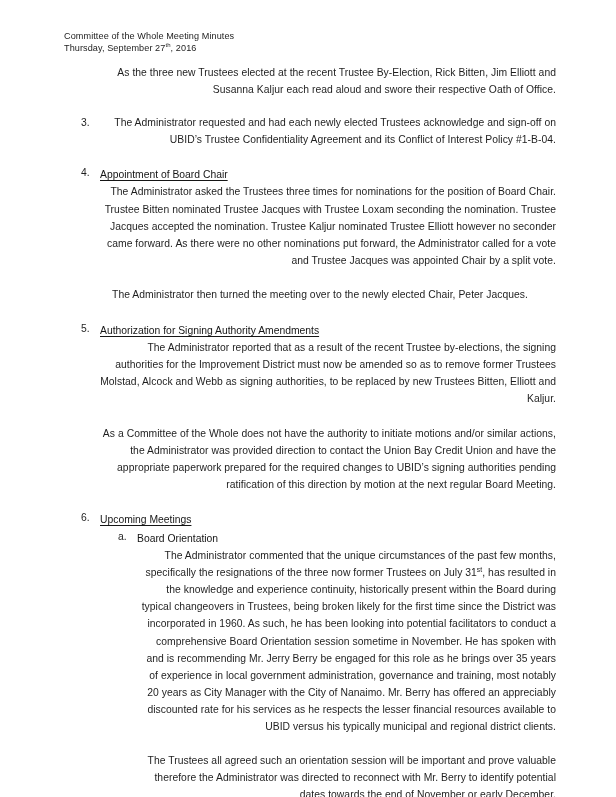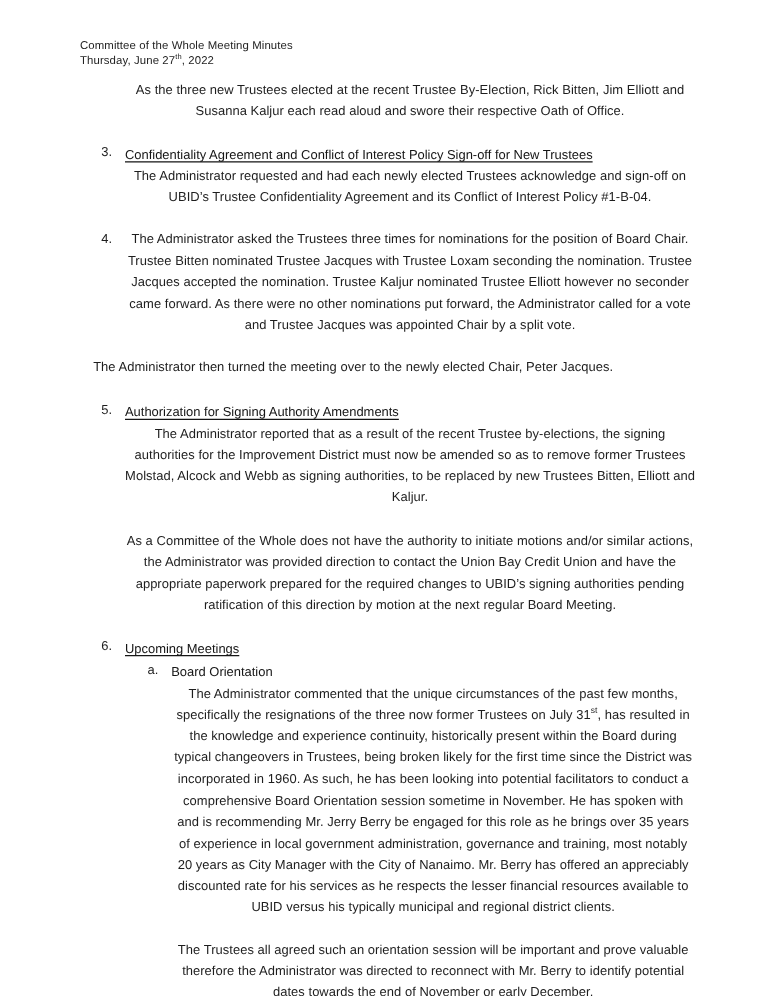--- a/index.html
+++ b/index.html
@@ -49,21 +49,21 @@
     position: absolute;
     left: 0;
     top: 64px;
     width: 616px;
   }
 
   .para {
     font-size: 10.35px;
     line-height: 17.1px;
     color: #1e1e1e;
-    text-align: center;
+    text-align: right;
     letter-spacing: 0.004em;
   }
 
   
   .lvl-flush   { margin-left: 37px;  width: 491px; }   
   .lvl-body    { margin-left: 100px; width: 456px; }
   .gap-md { height: 16px; }
   .gap-lg { height: 17px; }
 
   
@@ -115,41 +115,41 @@
     display: inline;
   }
 </style>
 </head>
 <body>
 
 <div class="page">
 
   <div class="doc-header">
     <span class="hline">Committee of the Whole Meeting Minutes</span>
-    <span class="hline"><span>Thursday, June 27</span><sup>th</sup><span>, 2022</span></span>
+    <span class="hline"><span>Thursday, September 27</span><sup>th</sup><span>, 2016</span></span>
   </div>
 
   <div class="doc-body">
 
     <div class="para lvl-body">As the three new Trustees elected at the recent Trustee By-Election, Rick Bitten, Jim Elliott and Susanna Kaljur each read aloud and swore their respective Oath of Office.</div>
 
     <div class="gap-md"></div>
 
     <div class="list-item">
       <span class="marker">3.</span>
-      <div class="heading-line">
-        <span class="heading">Confidentiality Agreement and Conflict of Interest Policy Sign-off for New Trustees</span>
-      </div>
       <div class="para">The Administrator requested and had each newly elected Trustees acknowledge and sign-off on UBID’s Trustee Confidentiality Agreement and its Conflict of Interest Policy #1-B-04.</div>
     </div>
 
     <div class="gap-md"></div>
 
     <div class="list-item">
       <span class="marker">4.</span>
+      <div class="heading-line">
+        <span class="heading">Appointment of Board Chair</span>
+      </div>
       <div class="para">The Administrator asked the Trustees three times for nominations for the position of Board Chair.  Trustee Bitten nominated Trustee Jacques with Trustee Loxam seconding the nomination. Trustee Jacques accepted the nomination. Trustee Kaljur nominated Trustee Elliott however no seconder came forward. As there were no other nominations put forward, the Administrator called for a vote and Trustee Jacques was appointed Chair by a split vote.</div>
     </div>
 
     <div class="gap-lg"></div>
 
     <div class="para lvl-flush">The Administrator then turned the meeting over to the newly elected Chair, Peter Jacques.</div>
 
     <div class="gap-lg"></div>
 
     <div class="list-item">

